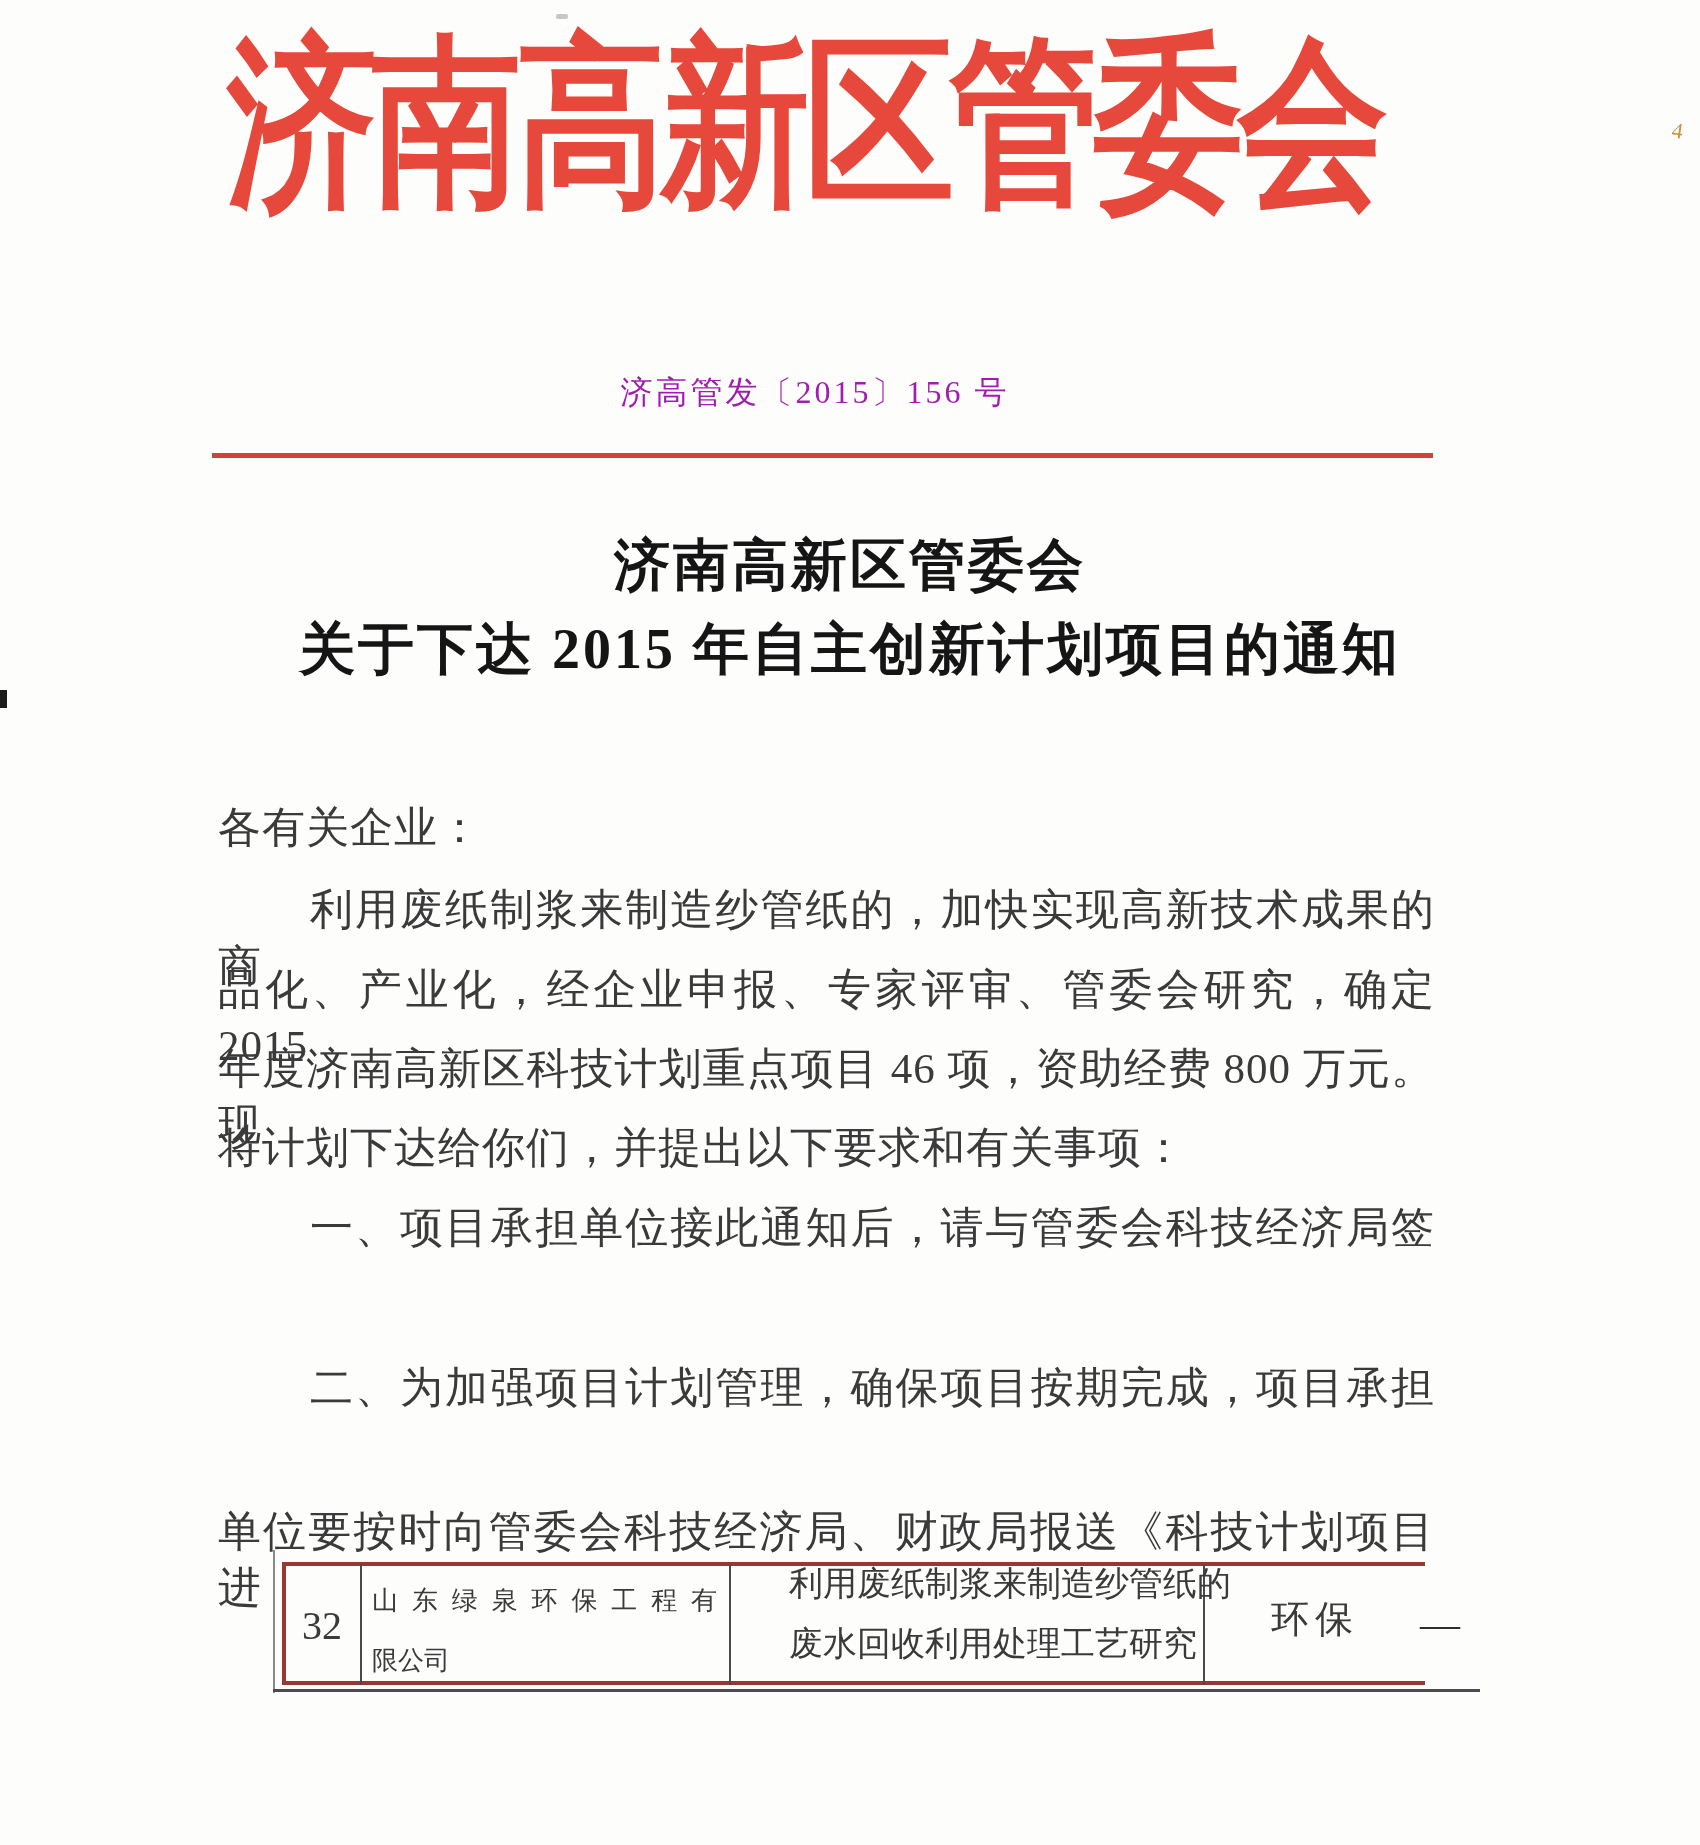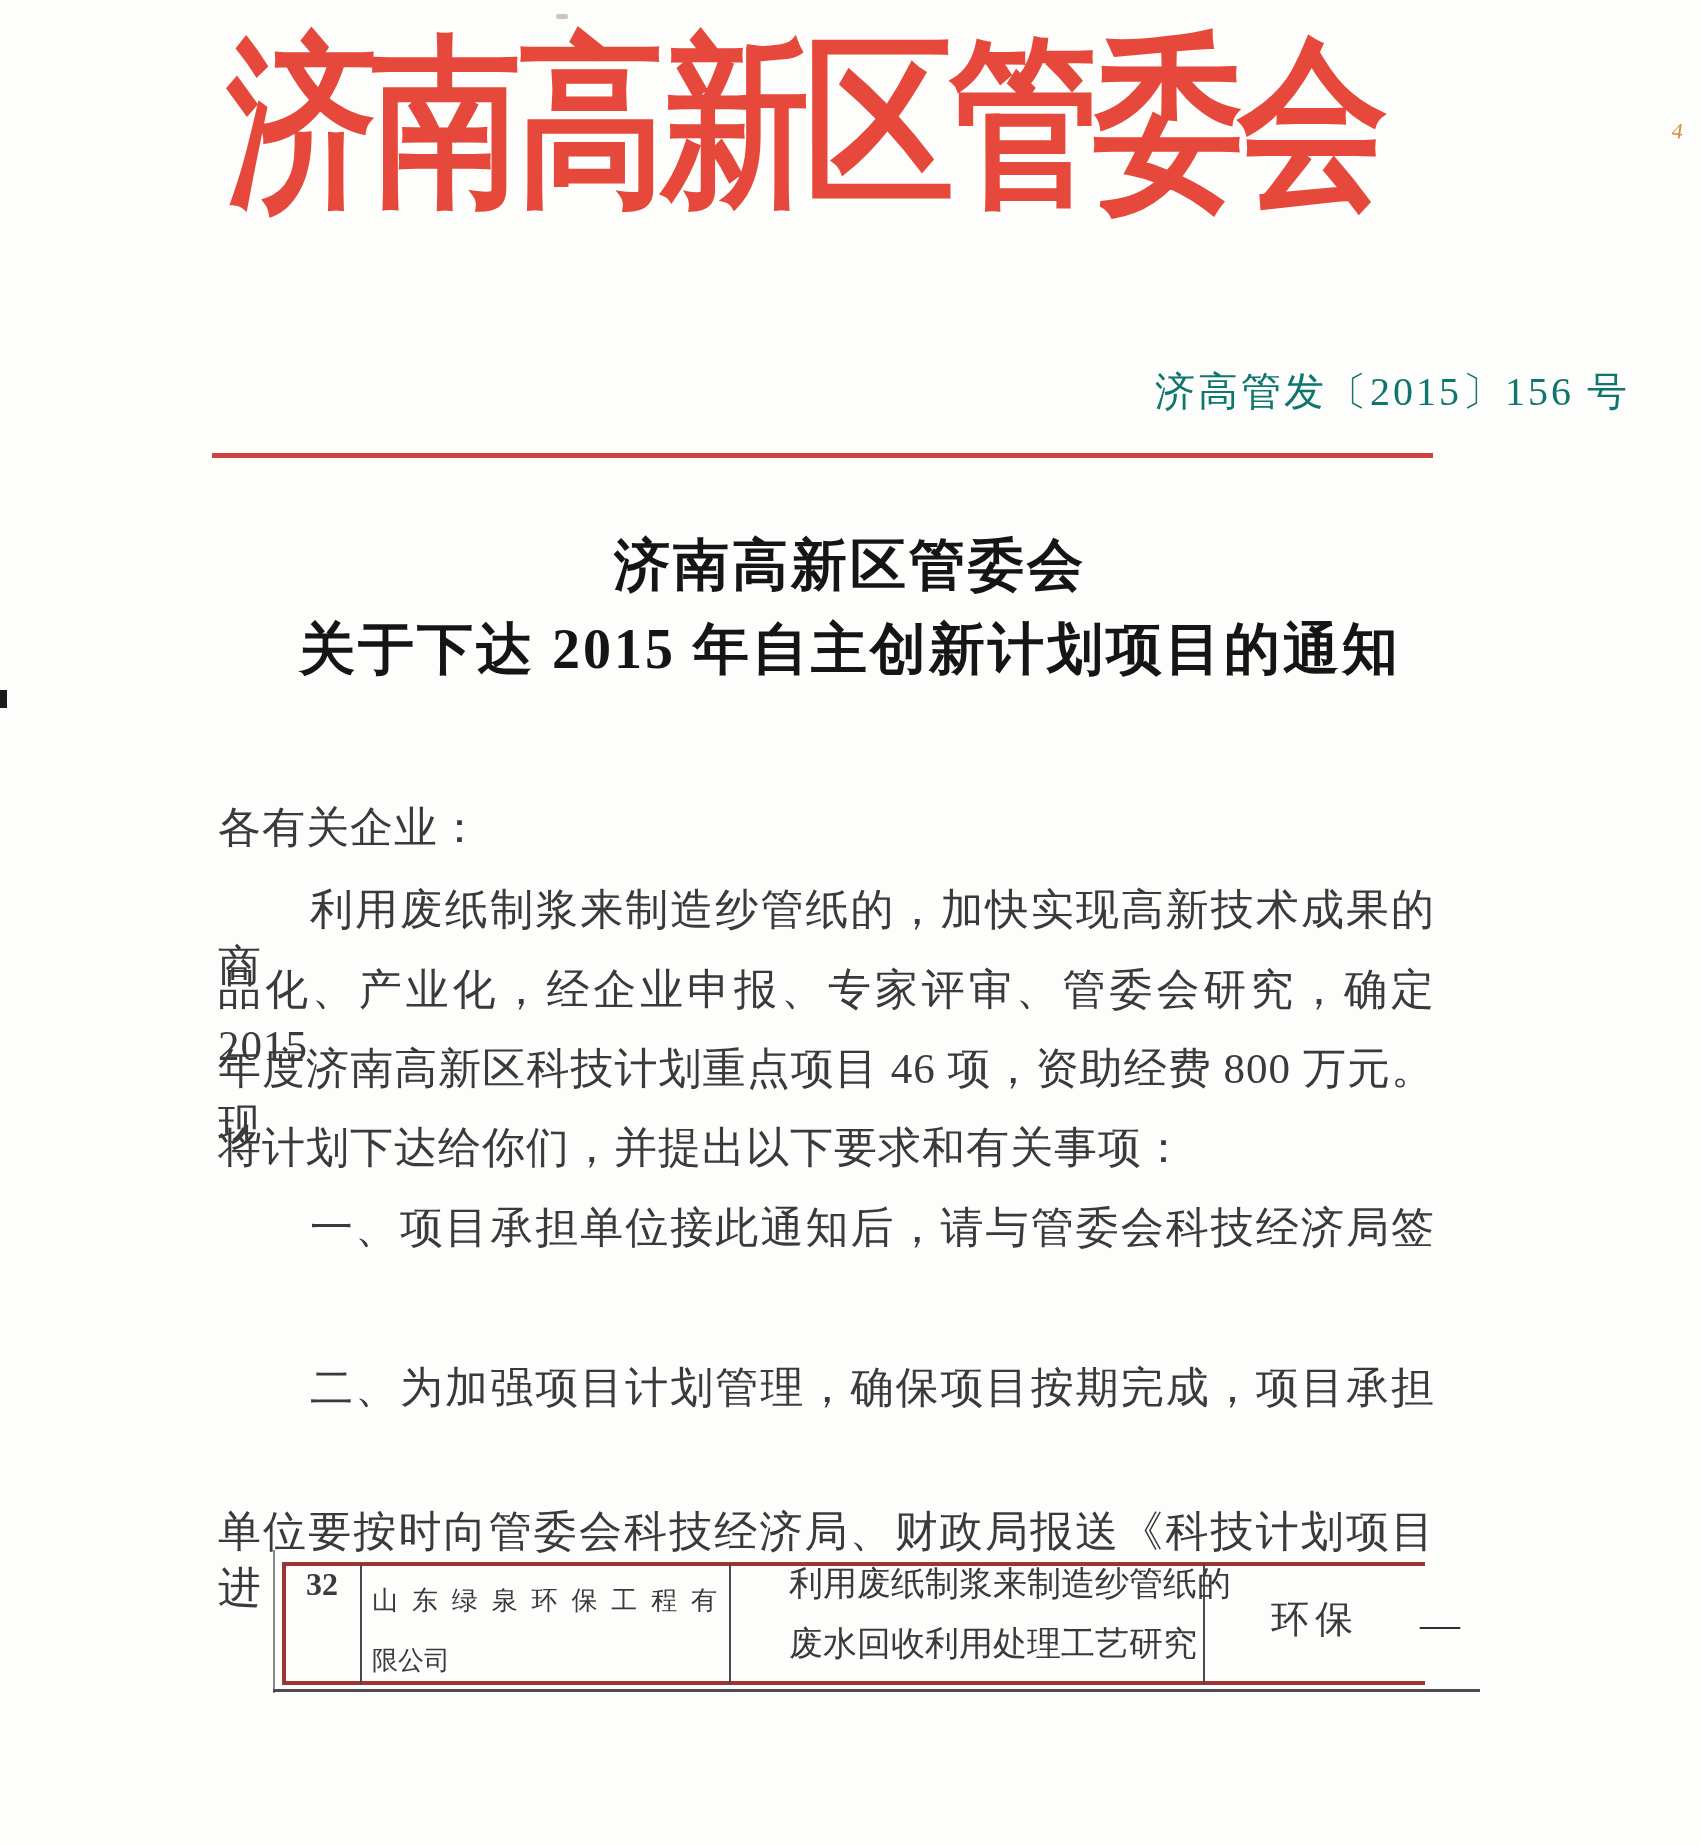--- a/index.html
+++ b/index.html
@@ -18,23 +18,23 @@
     font-family:"Liberation Sans", sans-serif;
     font-weight:900;
     font-size:180px;line-height:205px;
     color:#e6493b;
     white-space:nowrap;
   }
   .masthead .squeeze{display:inline-block;transform:scaleX(0.83) scaleY(1.02);transform-origin:50% 50%;letter-spacing:-6px;}
   
   .doc-number{
     position:absolute;top:368px;left:0;width:1630px;
-    text-align:right;
-    font-size:40px;line-height:48px;
-    letter-spacing:3px;color:#0f766e;
+    text-align:center;
+    font-size:32px;line-height:48px;
+    letter-spacing:3px;color:#a21caf;
   }
   
   .red-rule{position:absolute;left:212px;top:453px;width:1221px;height:5px;background:#d0423f;}
   
   .doc-title{position:absolute;left:20px;width:1660px;text-align:center;color:#151515;font-weight:bold;font-size:56px;line-height:66px;letter-spacing:3px;white-space:nowrap;}
   .doc-title.t1{top:532px;}
   .doc-title.t2{top:616px;}
   
   .bline{
     position:absolute;left:218px;width:1217px;
@@ -49,21 +49,21 @@
   .tbl-gray-bottom{position:absolute;left:273px;top:1689px;width:1207px;height:3px;background:#4c4c50;}
   .tbl-red-row{
     position:absolute;left:282px;top:1562px;width:1139px;height:115px;
     border-top:4px solid #9a3734;
     border-bottom:4px solid #9a3734;
     border-left:4px solid #9a3734;
   }
   .tbl-vsep{position:absolute;top:1564px;width:2px;height:121px;background:#4a4a4e;}
   .sep1{left:360px;} .sep2{left:729px;} .sep3{left:1203px;}
   .cell{position:absolute;color:#3a3a3a;}
-  .cell-no{left:286px;top:1527px;width:72px;height:115px;display:flex;align-items:center;justify-content:center;font-size:32px;font-weight:bold;}
+  .cell-no{left:286px;top:1568px;width:72px;height:115px;display:flex;align-items:center;justify-content:center;font-size:40px;}
   .cell-company{left:372px;top:1571px;width:345px;font-size:26px;line-height:60px;}
   .cell-company .j{text-align:justify;text-align-last:justify;display:block;}
   .cell-project{left:741px;top:1554px;width:452px;font-size:34px;line-height:60px;margin-left:48px;}
   .cell-category{left:1203px;top:1566px;width:224px;height:107px;display:flex;align-items:center;justify-content:center;font-size:38px;letter-spacing:6px;}
   .cell-next{left:1420px;top:1566px;width:60px;height:115px;display:flex;align-items:center;font-size:40px;color:#2f2f2f;}
   
   .corner-mark{position:absolute;left:1672px;top:118px;font-size:22px;color:#cf9040;transform:rotate(8deg);font-family:"Liberation Serif", serif;}
   .edge-tick{position:absolute;left:0;top:690px;width:7px;height:18px;background:#1c1c1c;}
   .top-speck{position:absolute;left:556px;top:14px;width:12px;height:5px;background:#b9b9b9;border-radius:2px;opacity:.8;}
 </style>

